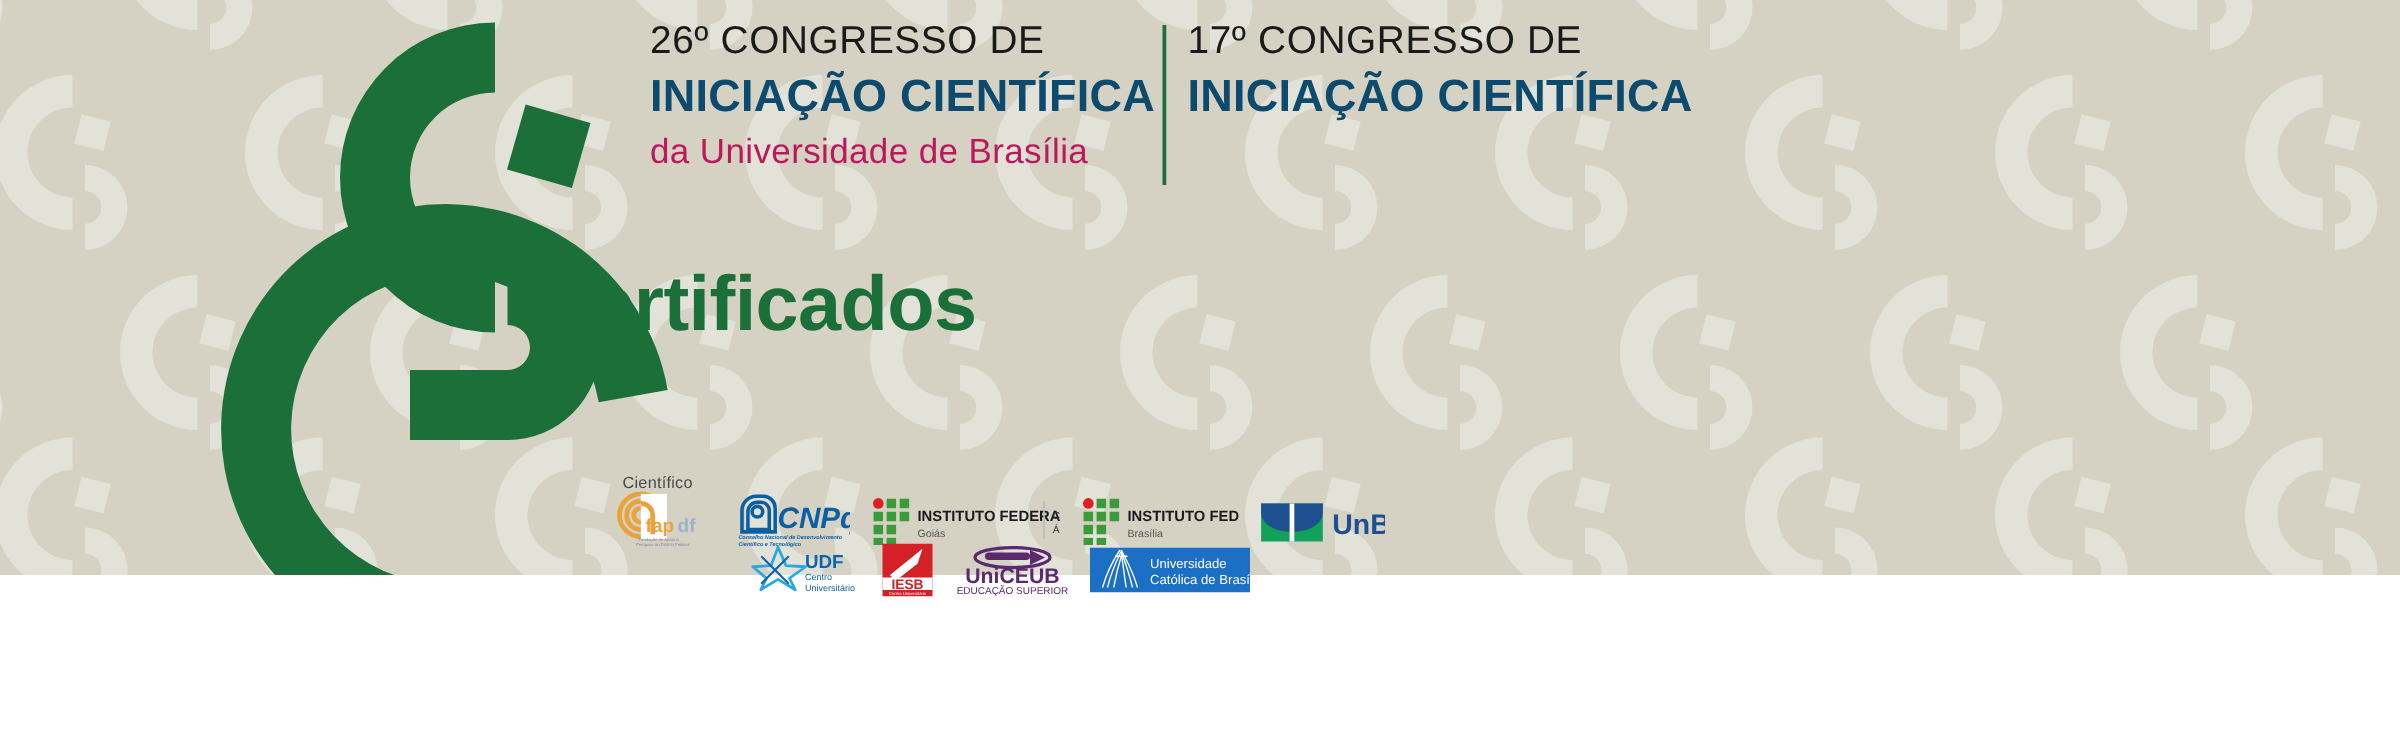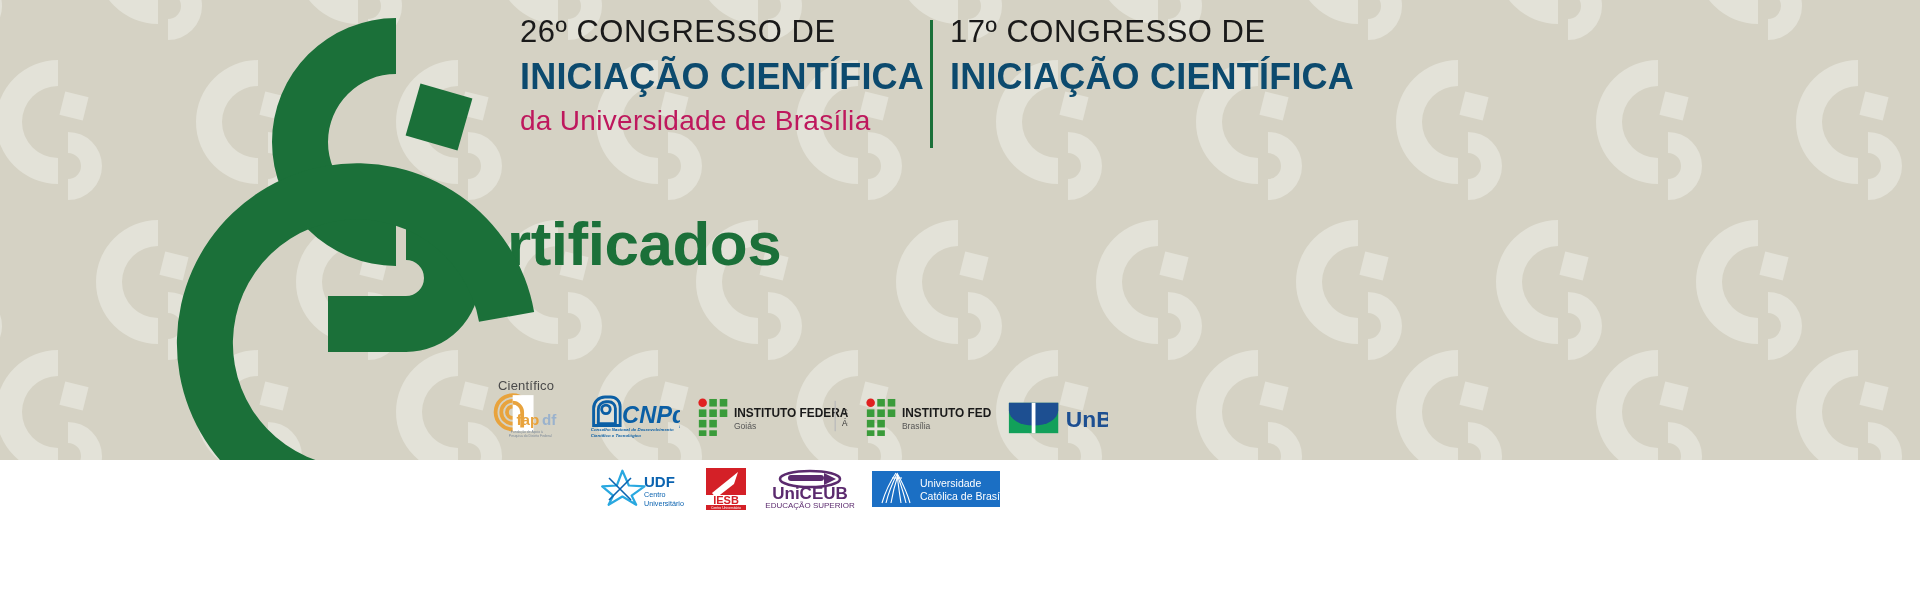--- a/index.html
+++ b/index.html
@@ -65,21 +65,21 @@
   }
   #realizacao-label{
     position:absolute;left:498px;top:378px;
     font-size:13px;color:#4a4a4a;letter-spacing:.2px;
   }
   #logo-row-1{
     position:absolute;left:488px;top:392px;width:620px;height:48px;
     display:flex;align-items:flex-end;gap:16px;
   }
   #logo-row-2{
-    position:absolute;left:600px;top:468px;width:410px;height:42px;
+    position:absolute;left:600px;top:435px;width:410px;height:42px;
     display:flex;align-items:center;gap:14px;
   }
   .logo{display:block;}
 
   
 </style>
 </head>
 <body>
 
 <div id="banner">

